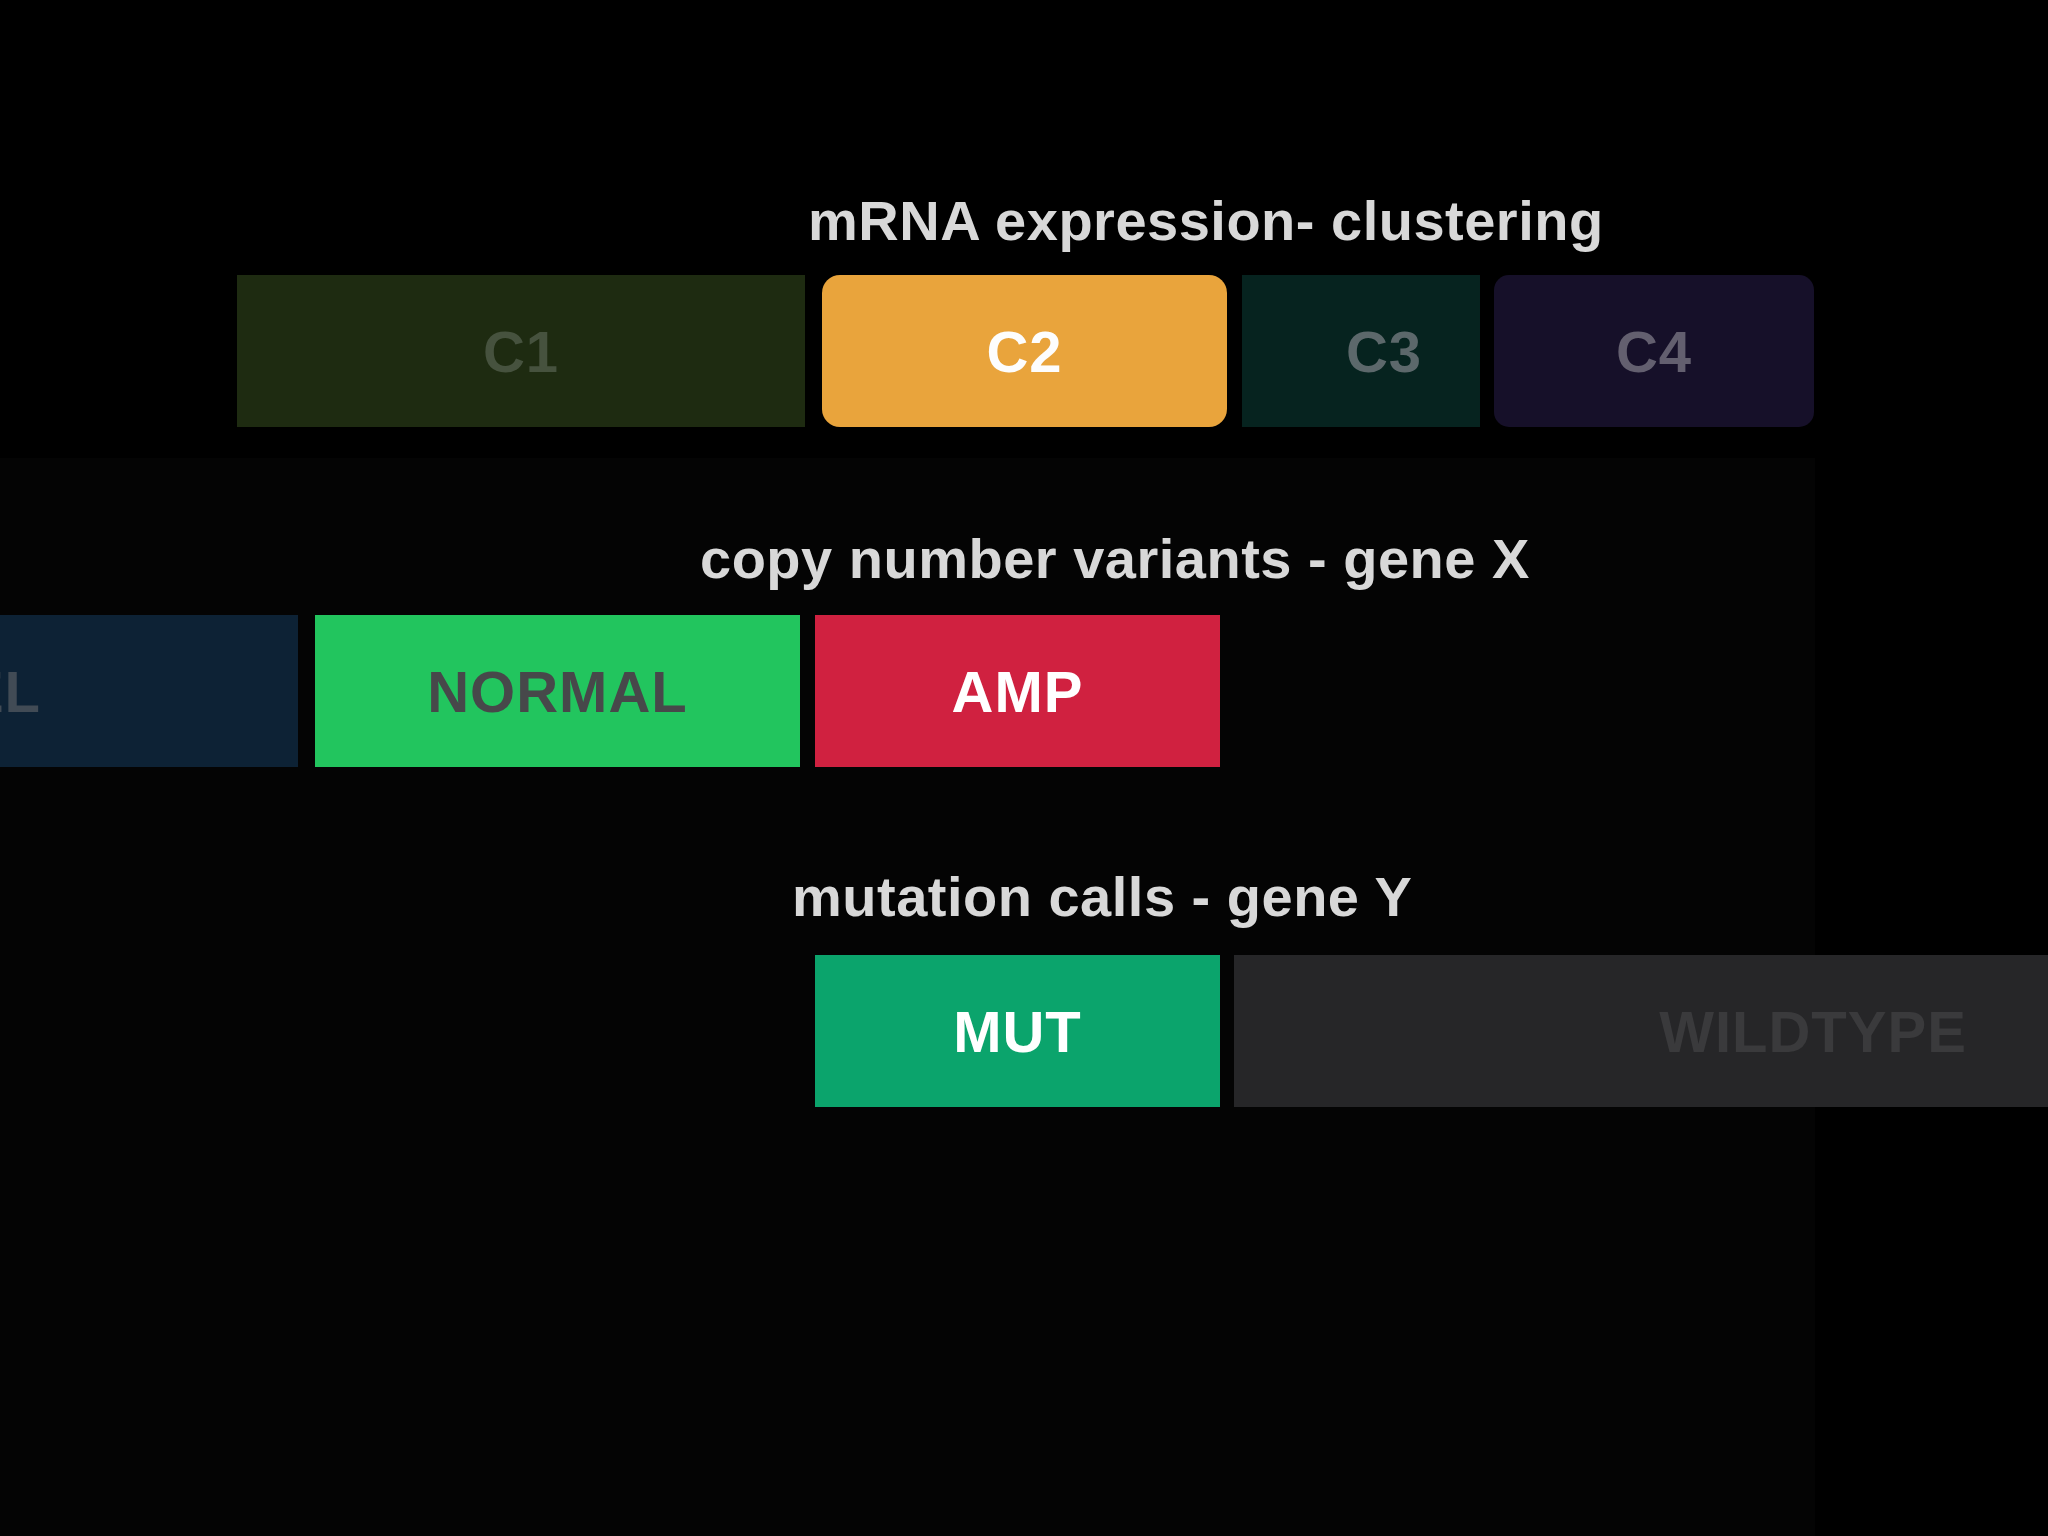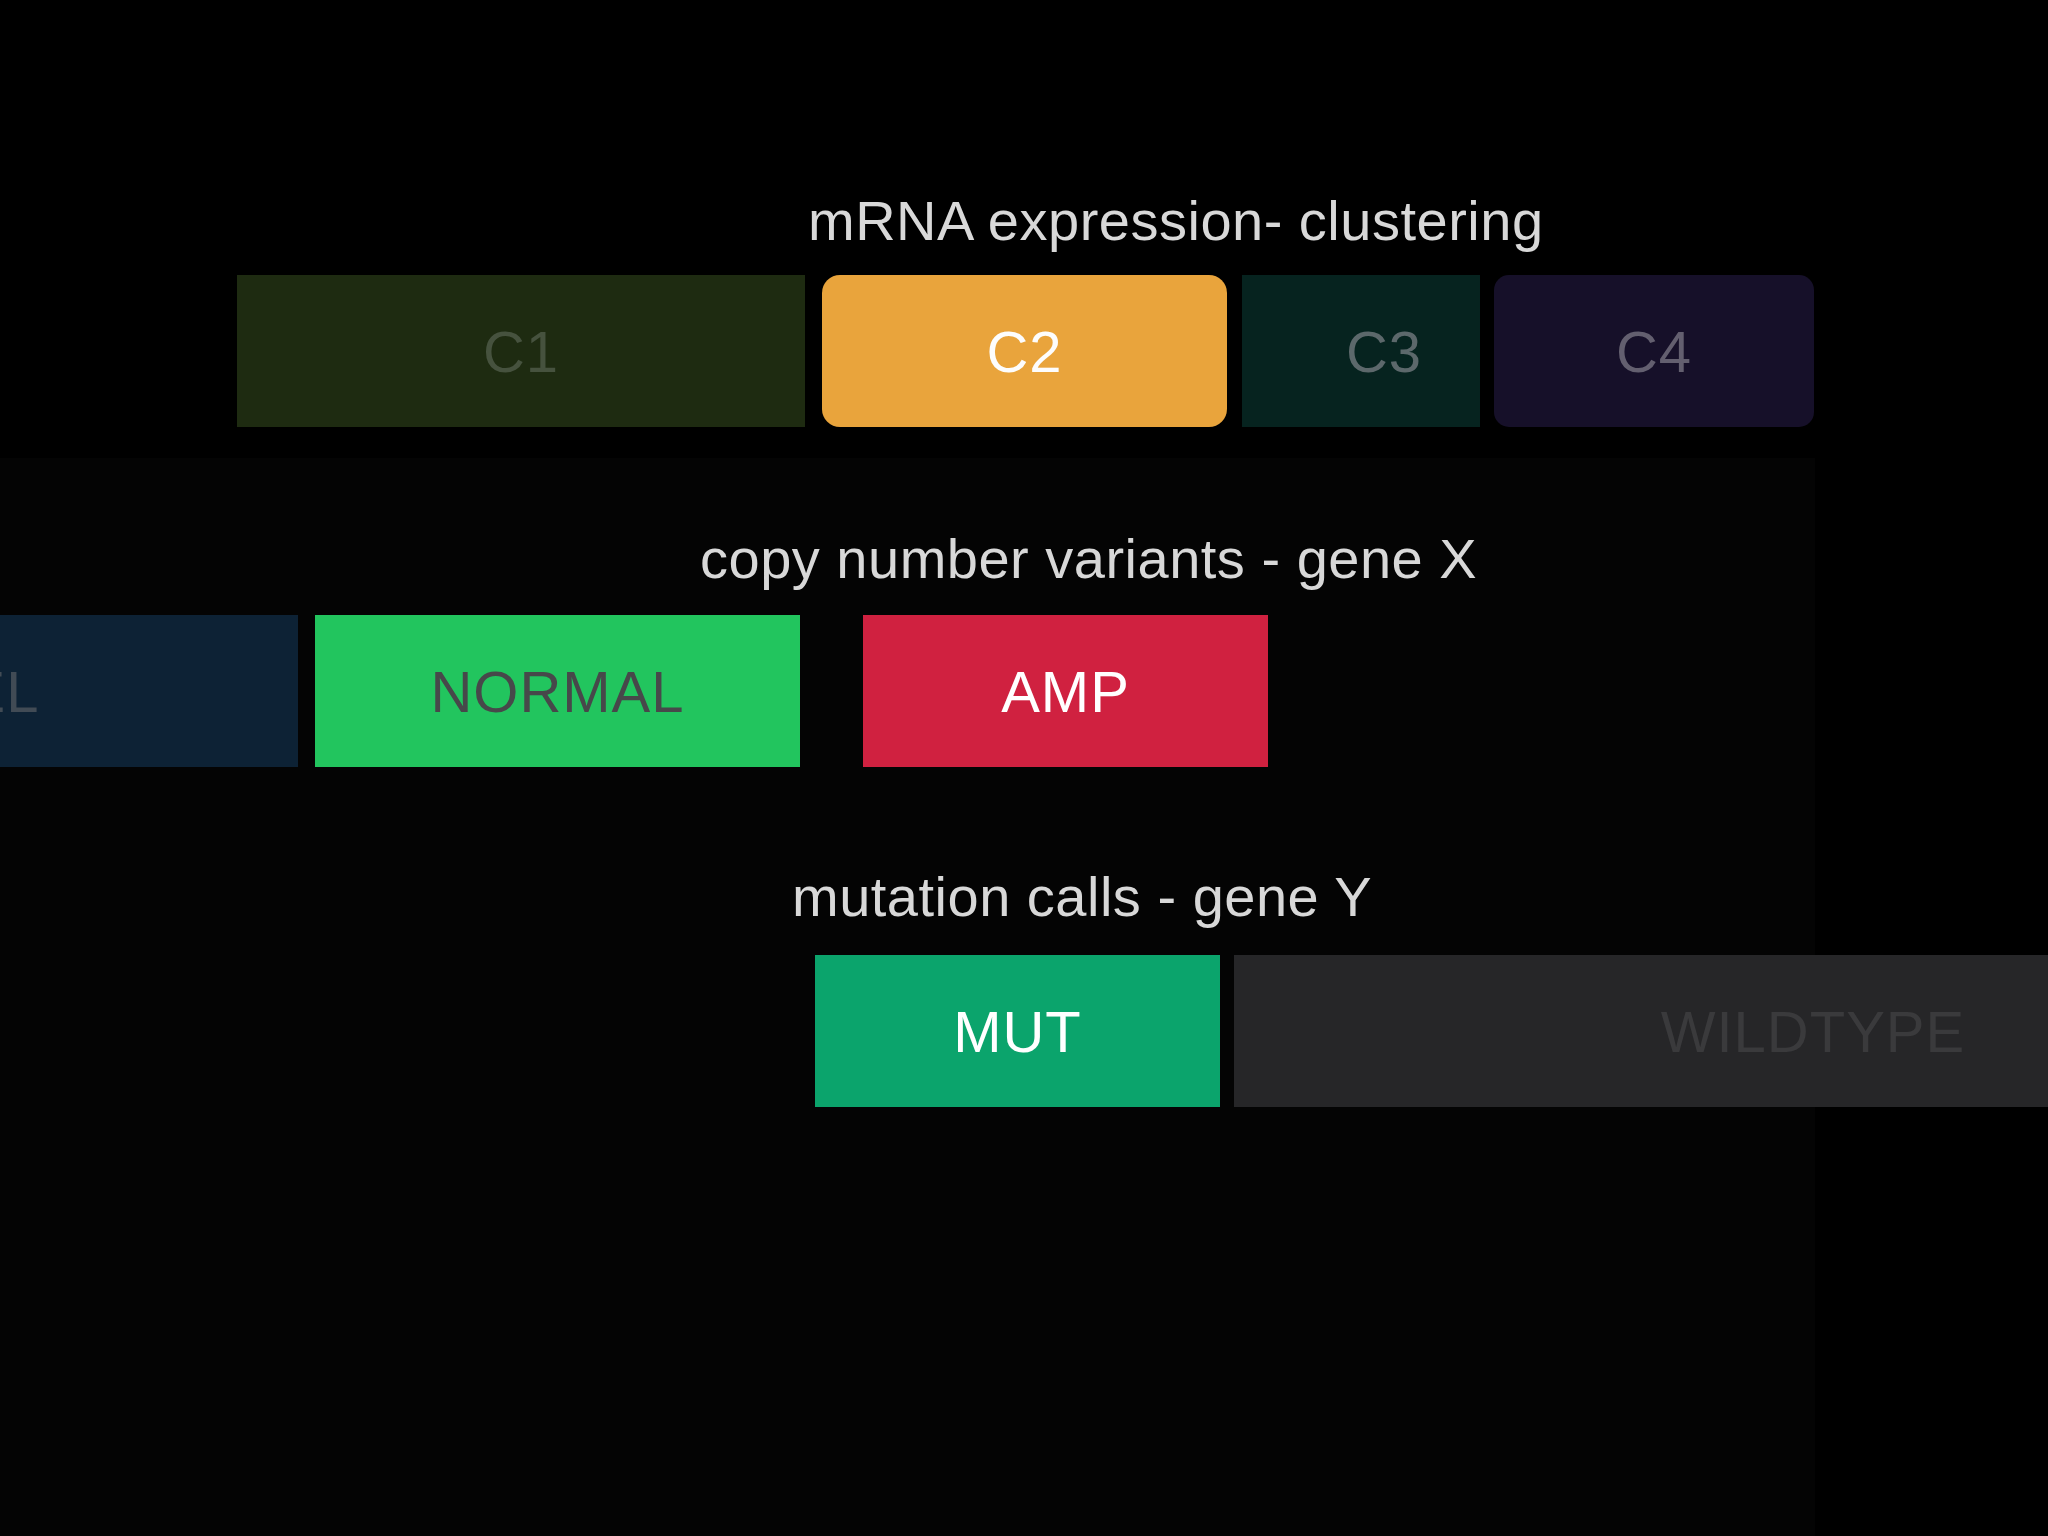--- a/index.html
+++ b/index.html
@@ -7,20 +7,21 @@
     padding: 0;
     background: #000;
   }
   .stage {
     position: relative;
     width: 2048px;
     height: 1536px;
     background: #000;
     overflow: hidden;
     font-family: "Liberation Sans", sans-serif;
+    font-weight: bold;
   }
   .bg-glow {
     position: absolute;
     left: 0;
     top: 458px;
     width: 1815px;
     height: 1078px;
     background: rgba(255,255,255,0.015);
     pointer-events: none;
   }
@@ -67,21 +68,21 @@
   </section>
 
   <section>
     <div class="track-title" style="left: 700px; top: 528px; color: rgb(216, 216, 216); font-size: 56px;">copy number variants - gene X</div>
     <div class="seg" style="left: -335px; top: 615px; width: 633px; height: 152px; background: rgb(13, 34, 53); color: rgb(65, 75, 85); font-size: 58px;">
       <span class="seg-label">DEL</span>
     </div>
     <div class="seg" style="left: 315px; top: 615px; width: 485px; height: 152px; background: #22c55e; color: rgb(71, 72, 74); font-size: 58px;">
       <span class="seg-label">NORMAL</span>
     </div>
-    <div class="seg" style="left: 815px; top: 615px; width: 405px; height: 152px; background: rgb(208, 33, 64); color: rgb(255, 255, 255); font-size: 58px; margin-left: 48px;">
+    <div class="seg" style="left: 815px; top: 615px; width: 405px; height: 152px; background: rgb(208, 33, 64); color: rgb(255, 255, 255); font-size: 58px;">
       <span class="seg-label">AMP</span>
     </div>
   </section>
 
   <section>
     <div class="track-title" style="left: 792px; top: 866px; color: rgb(216, 216, 216); font-size: 56px;">mutation calls - gene Y</div>
     <div class="seg" style="left: 815px; top: 955px; width: 405px; height: 152px; background: rgb(11, 164, 108); color: rgb(255, 255, 255); font-size: 58px;">
       <span class="seg-label">MUT</span>
     </div>
     <div class="seg" style="left: 1234px; top: 955px; width: 1158px; height: 152px; background: rgb(38, 38, 40); color: rgb(58, 58, 60); font-size: 58px;">

